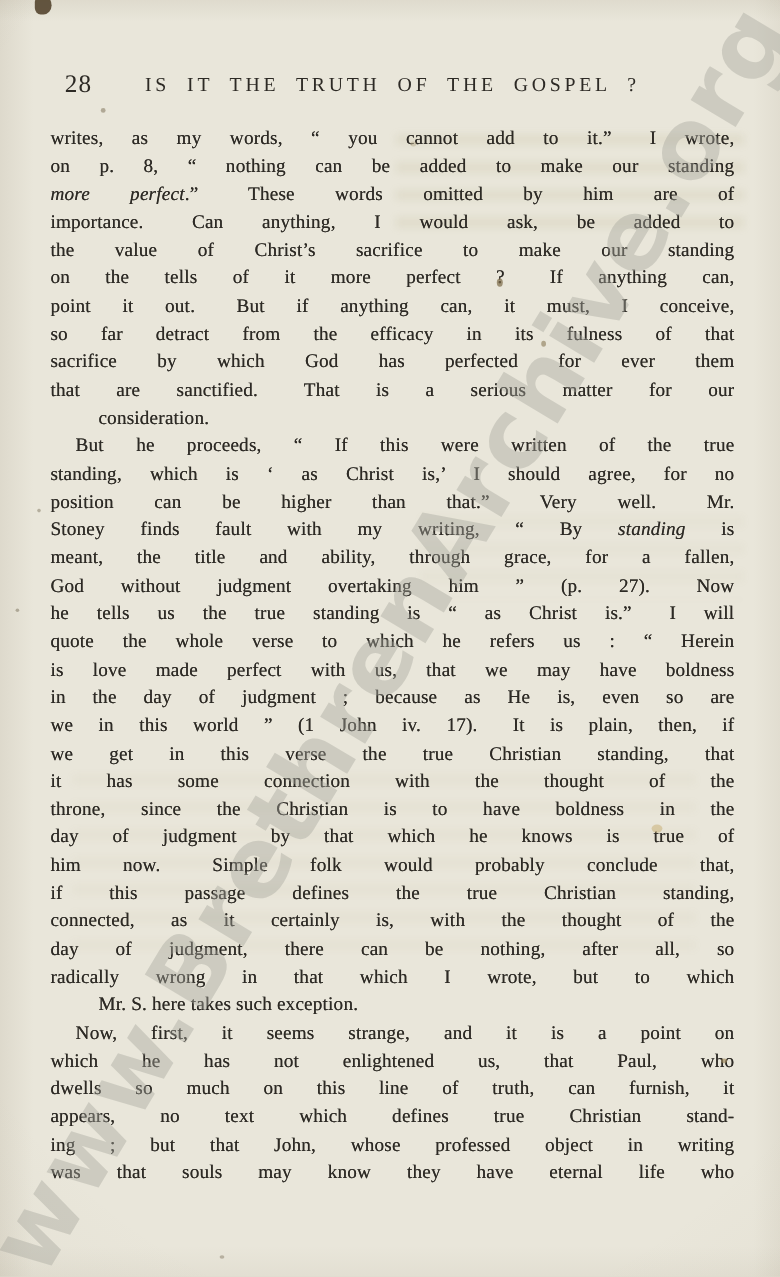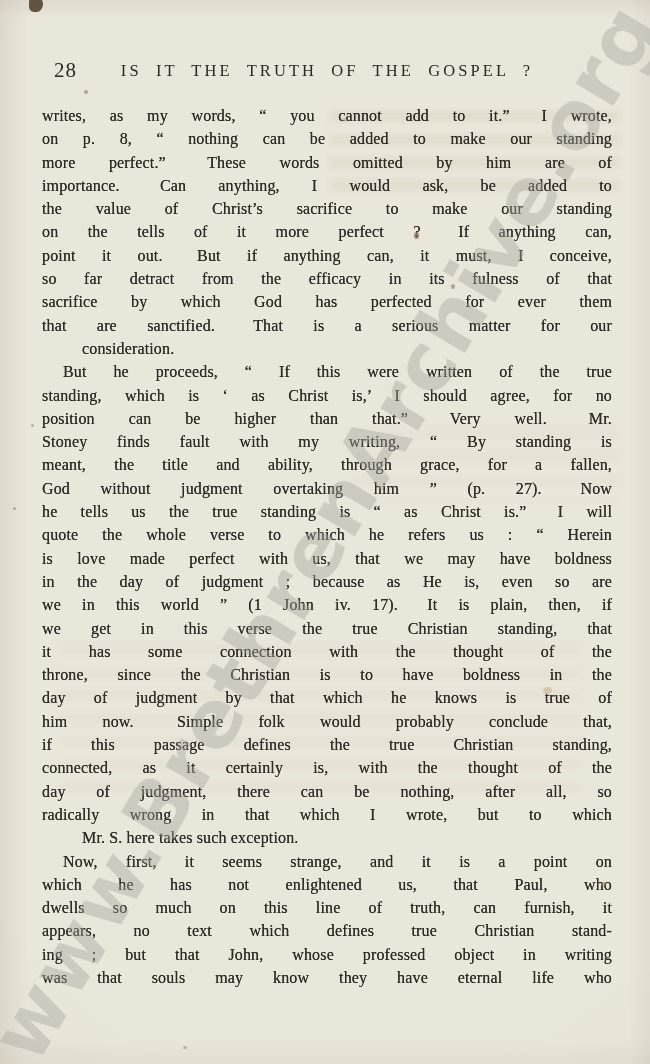--- a/index.html
+++ b/index.html
@@ -28,21 +28,21 @@
   .text{position:absolute;top:104px;left:42px;width:570px;color:#2d2a25;z-index:1;}
   .line{
     font-size:16px;line-height:23.3px;
     text-align:justify;text-align-last:justify;
     letter-spacing:0.15px;
     text-shadow:0 0 0.55px rgba(45,42,37,0.85);
     white-space:normal;
   }
   .line.short{text-align-last:left;margin-left:40px;}
   .line.indent{text-indent:21px;}
-  .it{}
+  .it{font-style:italic;}
   .watermark{
     position:absolute;left:50%;top:50%;
     transform:translate(-50%,-50%) rotate(-59deg);
     font-family:"DejaVu Sans","Liberation Sans",sans-serif;
     font-weight:bold;font-size:80px;letter-spacing:2px;
     color:rgba(168,166,157,0.42);
     white-space:nowrap;z-index:2;pointer-events:none;
   }
   .speck{position:absolute;z-index:3;pointer-events:none;}
   .s1{left:29px;top:-4px;width:14px;height:16px;background:#54452f;border-radius:45% 60% 55% 40%;opacity:.9;}

